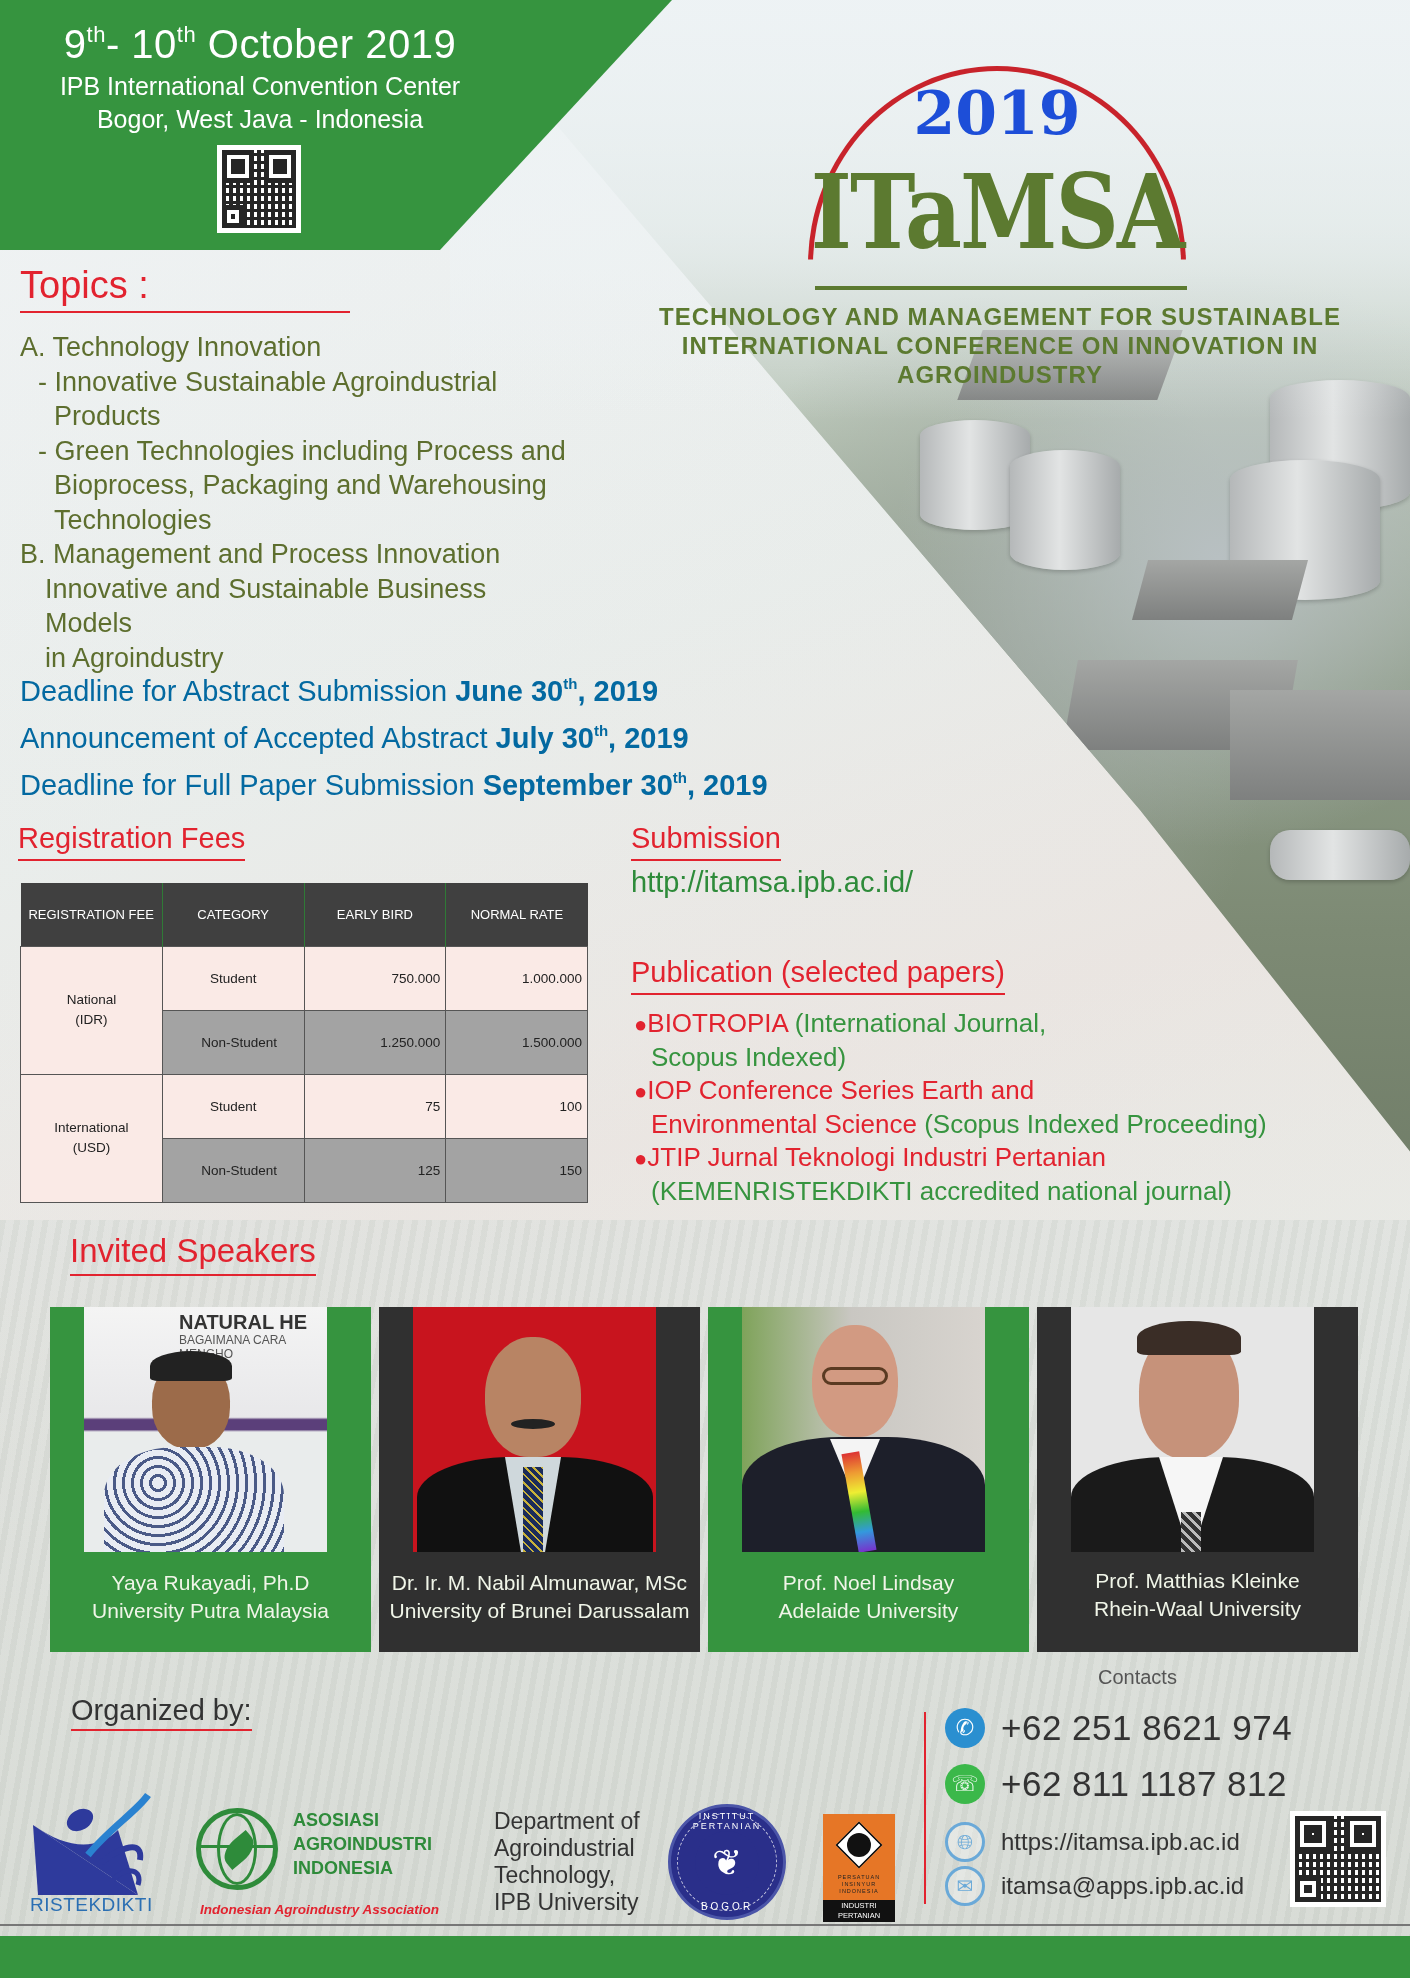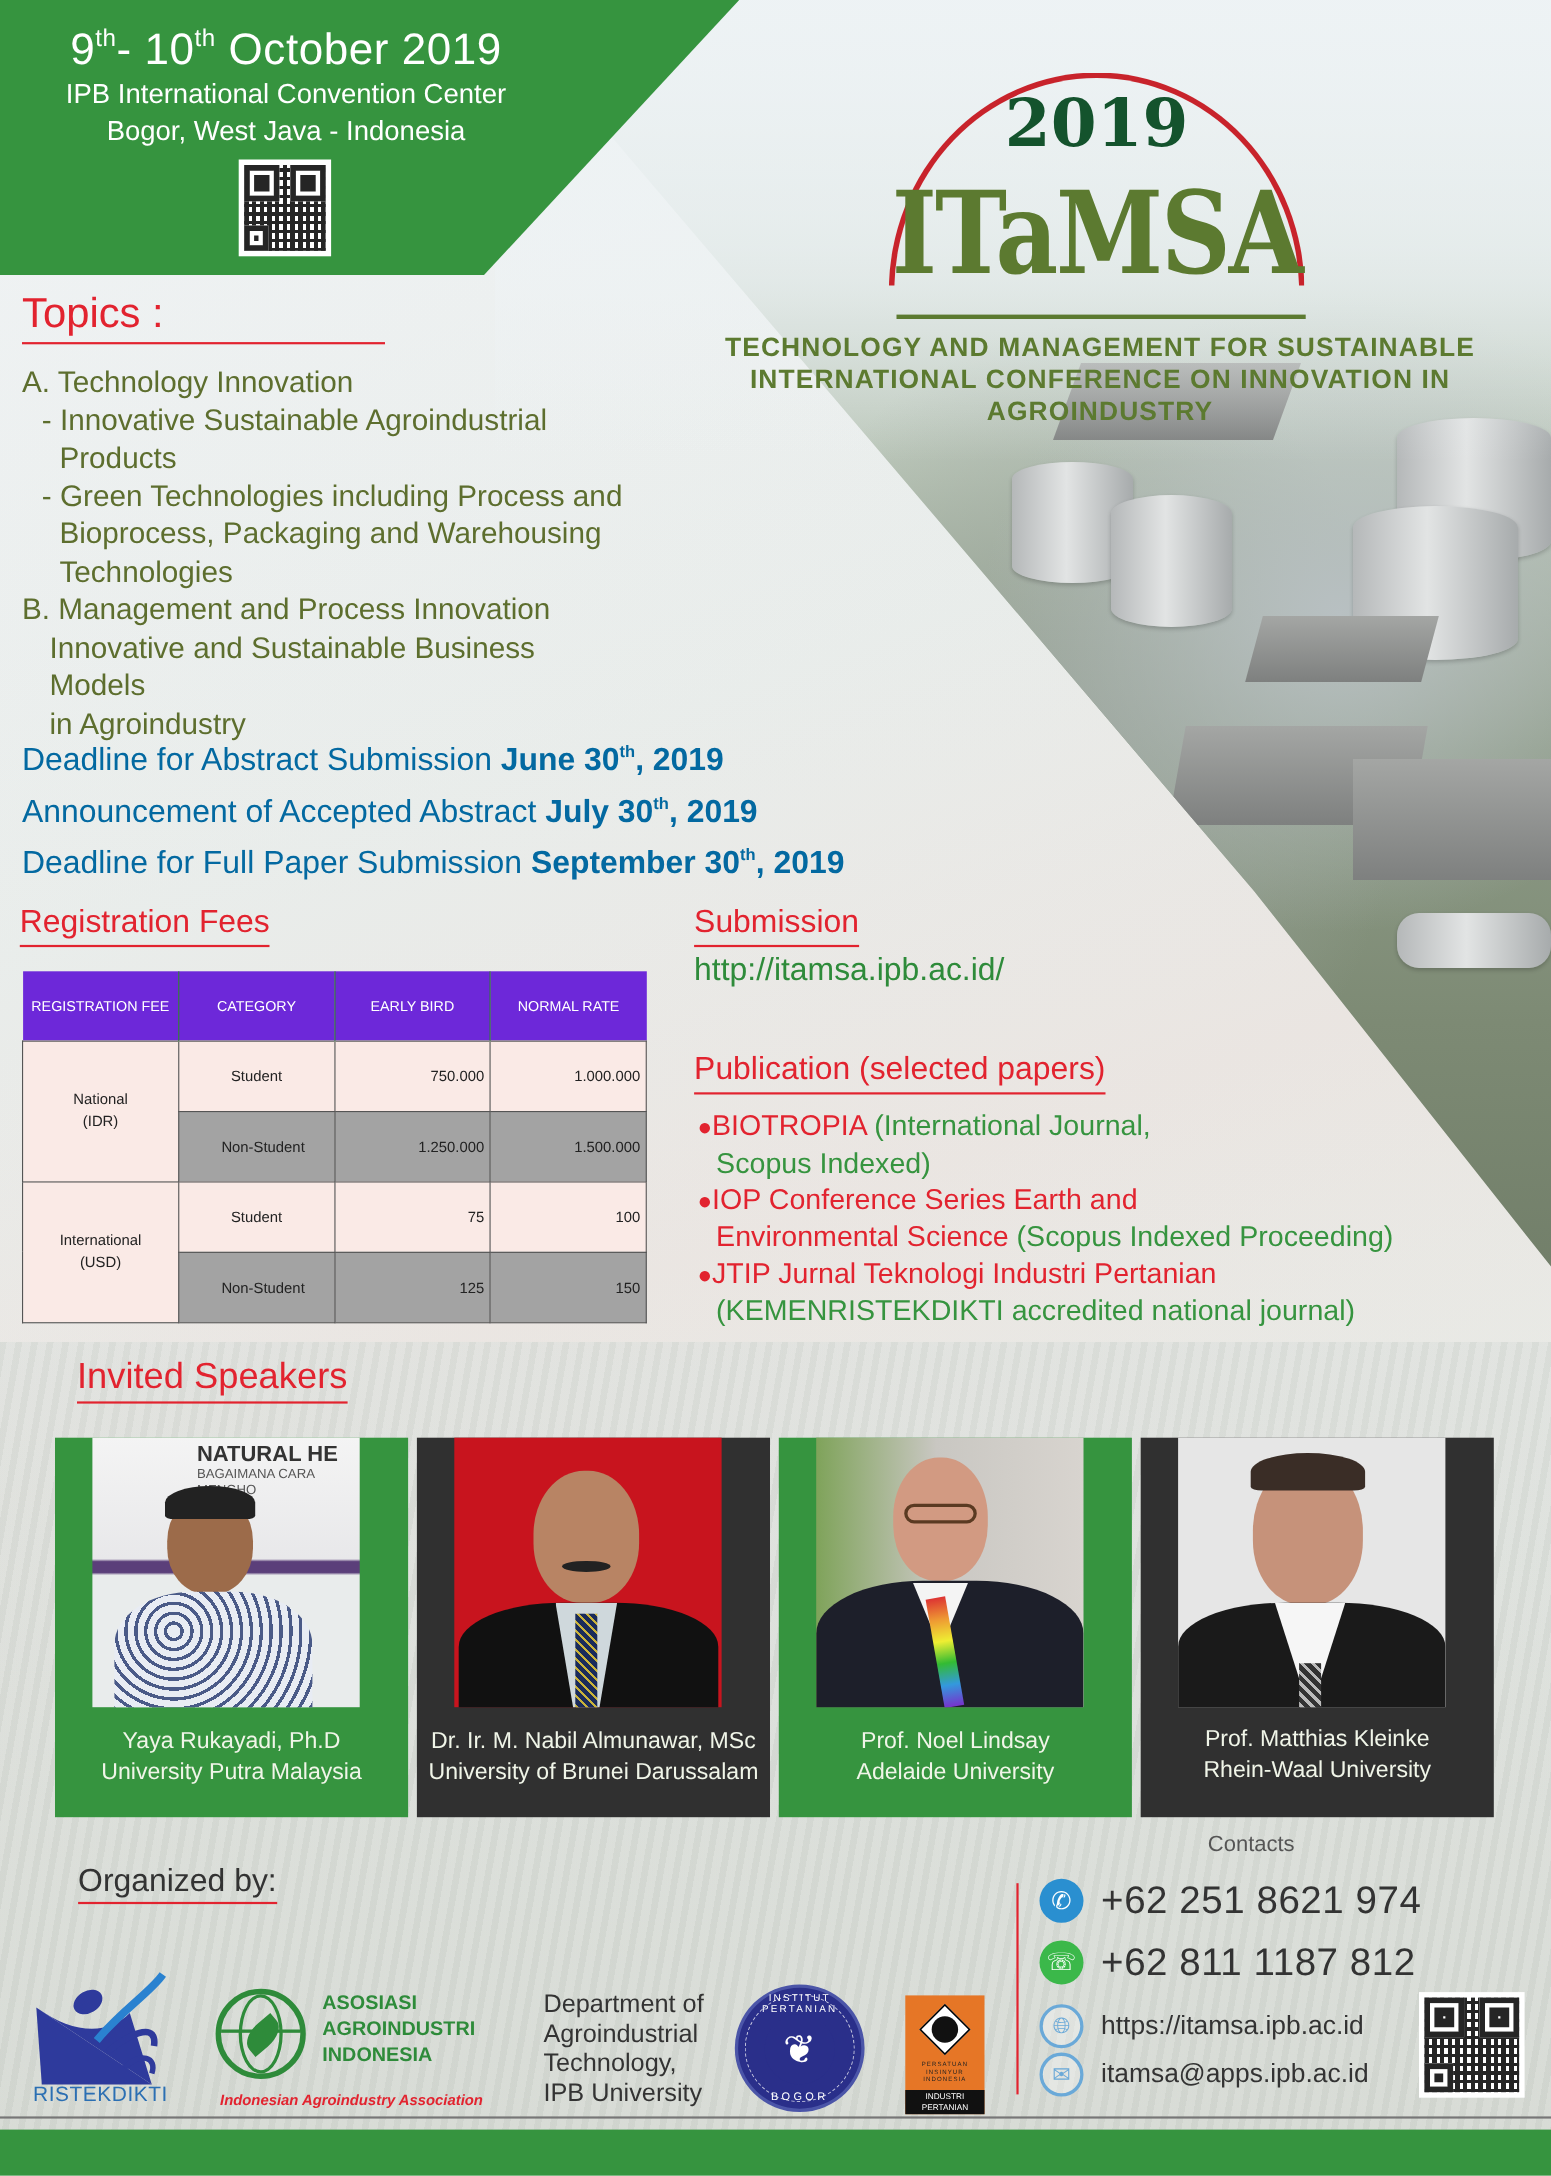--- a/index.html
+++ b/index.html
@@ -79,21 +79,21 @@
   .qr-grid .fp { left:0; bottom:0; }
 
   
   .logo-arc {
     position: absolute; left: 808px; top: 66px; width: 378px; height: 440px;
     border: 5px solid #c8232b; border-bottom: none; border-radius: 190px 190px 0 0 / 200px 200px 0 0;
     clip-path: inset(0 0 56% 0);
   }
   .logo-year {
     position: absolute; left: 808px; top: 78px; width: 378px; text-align: center;
-    color: #14532d; font-family: "DejaVu Serif", serif; font-weight: bold; font-size: 60px;
+    color: #1d4ed8; font-family: "DejaVu Serif", serif; font-weight: bold; font-size: 60px;
   }
   .logo-name {
     position: absolute; left: 800px; top: 150px; width: 394px; text-align: center;
     color: #5c7a30; font-family: "DejaVu Serif", serif; font-weight: bold; font-size: 88px; letter-spacing: -2px;
     transform: scaleY(1.18); transform-origin: top;
   }
   .logo-rule { position: absolute; left: 815px; top: 286px; width: 372px; height: 4px; background: #5c7a30; }
   .conf-title {
     position: absolute; left: 590px; top: 302px; width: 820px; text-align: center;
     color: #5c7a30; font-weight: bold; font-size: 24px; line-height: 29px; letter-spacing: 1px;
@@ -117,21 +117,21 @@
     position: absolute; left: 20px; top: 664px; color: #0369a1; font-size: 29px; line-height: 39px;
   }
   .deadlines b sup, .top-banner sup { font-size: 15px; vertical-align: 12px; }
 
   
   .fee-table {
     position: absolute; left: 20px; top: 883px; width: 568px; border-collapse: collapse;
     font-size: 13.5px; color: #222;
   }
   .fee-table th {
-    background: #6d28d9; color: #fff; font-weight: 400; height: 63px;
+    background: #404040; color: #fff; font-weight: 400; height: 63px;
     border-right: 1px solid #2f7a36; font-size: 13px;
   }
   .fee-table td { border: 1px solid #555; height: 64px; }
   .fee-table td.group { background: #faeae6; text-align: center; width: 142px; line-height: 20px; }
   .fee-table td.cat { text-align: center; width: 142px; }
   .fee-table td.num { text-align: right; padding-right: 5px; width: 142px; }
   .fee-table tr.shade td.cat, .fee-table tr.shade td.num { background: #faeae6; }
   .fee-table tr.plain td.cat, .fee-table tr.plain td.num { background: #a3a3a3; padding-left: 12px; }
 
   .sub-url { position: absolute; left: 631px; top: 866px; color: #2e8b3a; font-size: 29px; }

